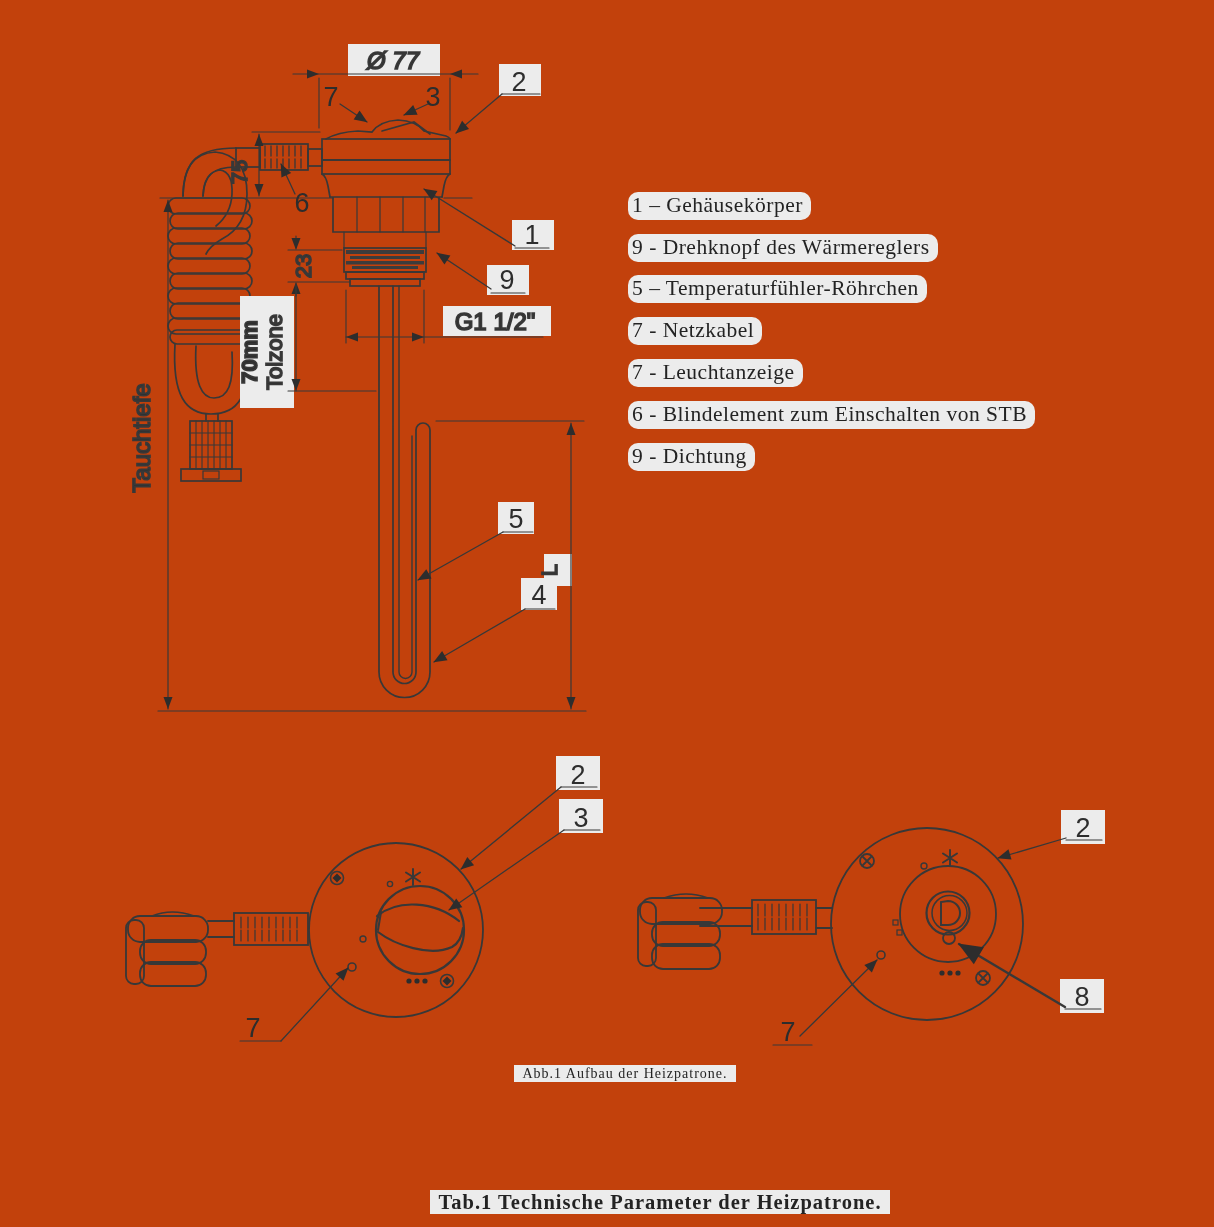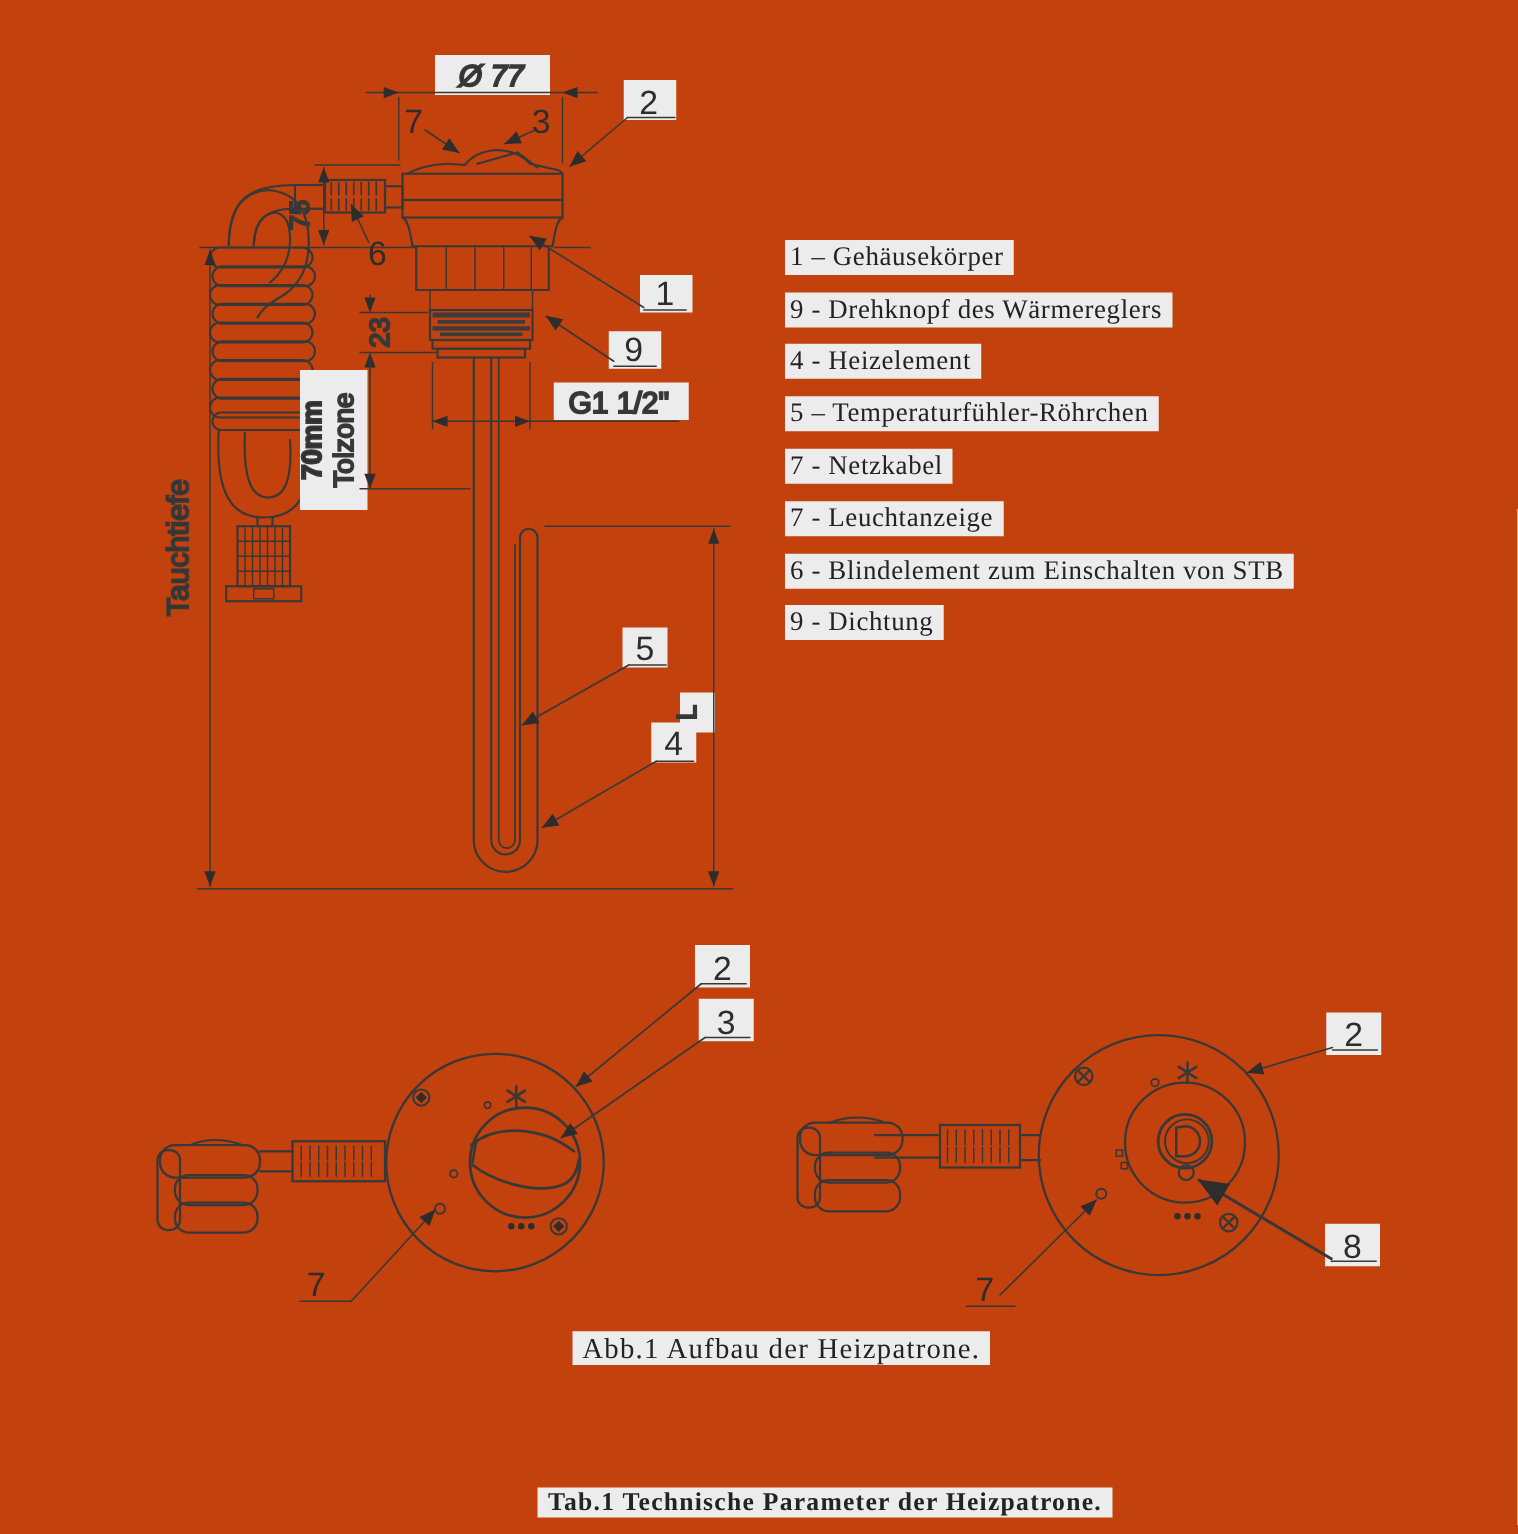--- a/index.html
+++ b/index.html
@@ -6,22 +6,22 @@
   .stage{position:relative;width:1214px;height:1227px;background:#c2410c;overflow:hidden;
          font-family:"Liberation Serif",serif;color:#1e1e1e;}
   svg{position:absolute;left:0;top:0;}
   svg text{font-family:"Liberation Sans",sans-serif;fill:#2d2d2d;}
   .callout{font-size:27px;}
   .dim{font-size:22px;}
   .dimBig{font-size:24px;}
   .legend{position:absolute;left:628px;top:185px;list-style:none;margin:0;padding:0;}
   .legend li{height:41.8px;display:flex;align-items:center;}
   .legend li span{font-size:21.5px;letter-spacing:0.5px;background:#ececec;
-                  padding:1px 8px 2px 4px;white-space:nowrap;color:#232323;}
-  .caption{position:absolute;text-align:center;font-size:23px;letter-spacing:1px;color:#232323;}
+                  padding:1px 8px 2px 4px;white-space:nowrap;color:#232323;border-radius:10px;}
+  .caption{position:absolute;text-align:center;font-size:14px;letter-spacing:1px;color:#232323;}
   .caption span{background:#ececec;padding:1px 8px;}
   #cap-abb{left:395px;top:1066px;width:460px;}
   #cap-tab{left:420px;top:1191px;width:480px;font-size:20.5px;font-weight:bold;}
 </style>
 </head>
 <body>
 
 <div class="stage">
 
 <svg width="1214" height="1227" viewBox="0 0 1214 1227">
@@ -316,23 +316,20 @@
 </svg>
 
   <ul class="legend">
     <li>
         <span>1 – Gehäusekörper</span>
       </li>
     <li>
         <span>9 - Drehknopf des Wärmereglers</span>
       </li>
     <li>
-        <span>4 - Heizelement</span>
-      </li>
-    <li>
         <span>5 – Temperaturfühler-Röhrchen</span>
       </li>
     <li>
         <span>7 - Netzkabel</span>
       </li>
     <li>
         <span>7 - Leuchtanzeige</span>
       </li>
     <li>
         <span>6 - Blindelement zum Einschalten von STB</span>

